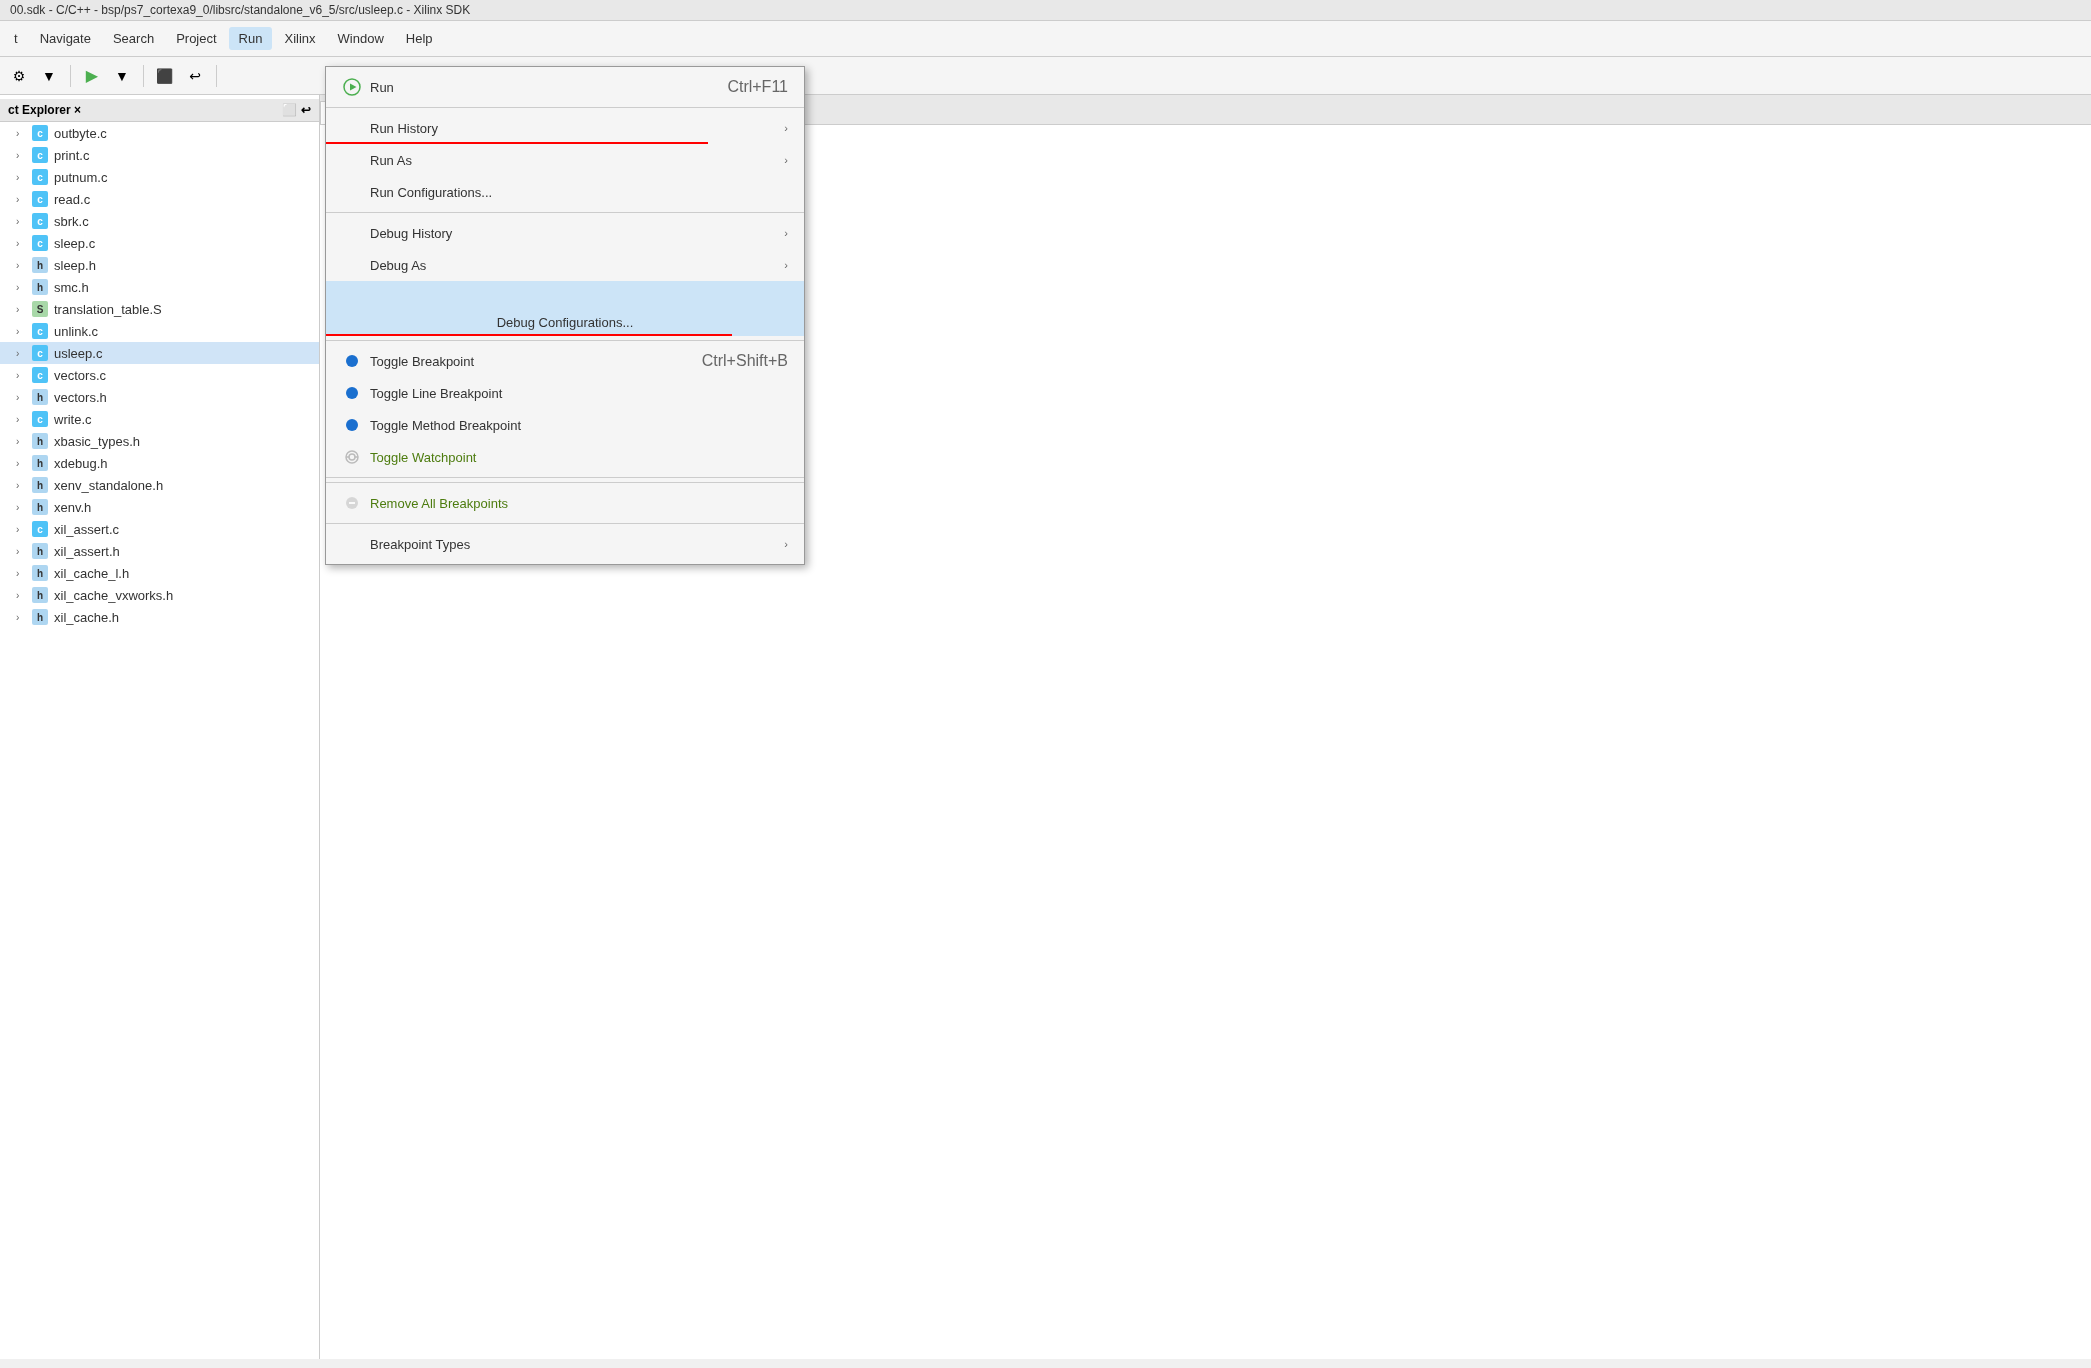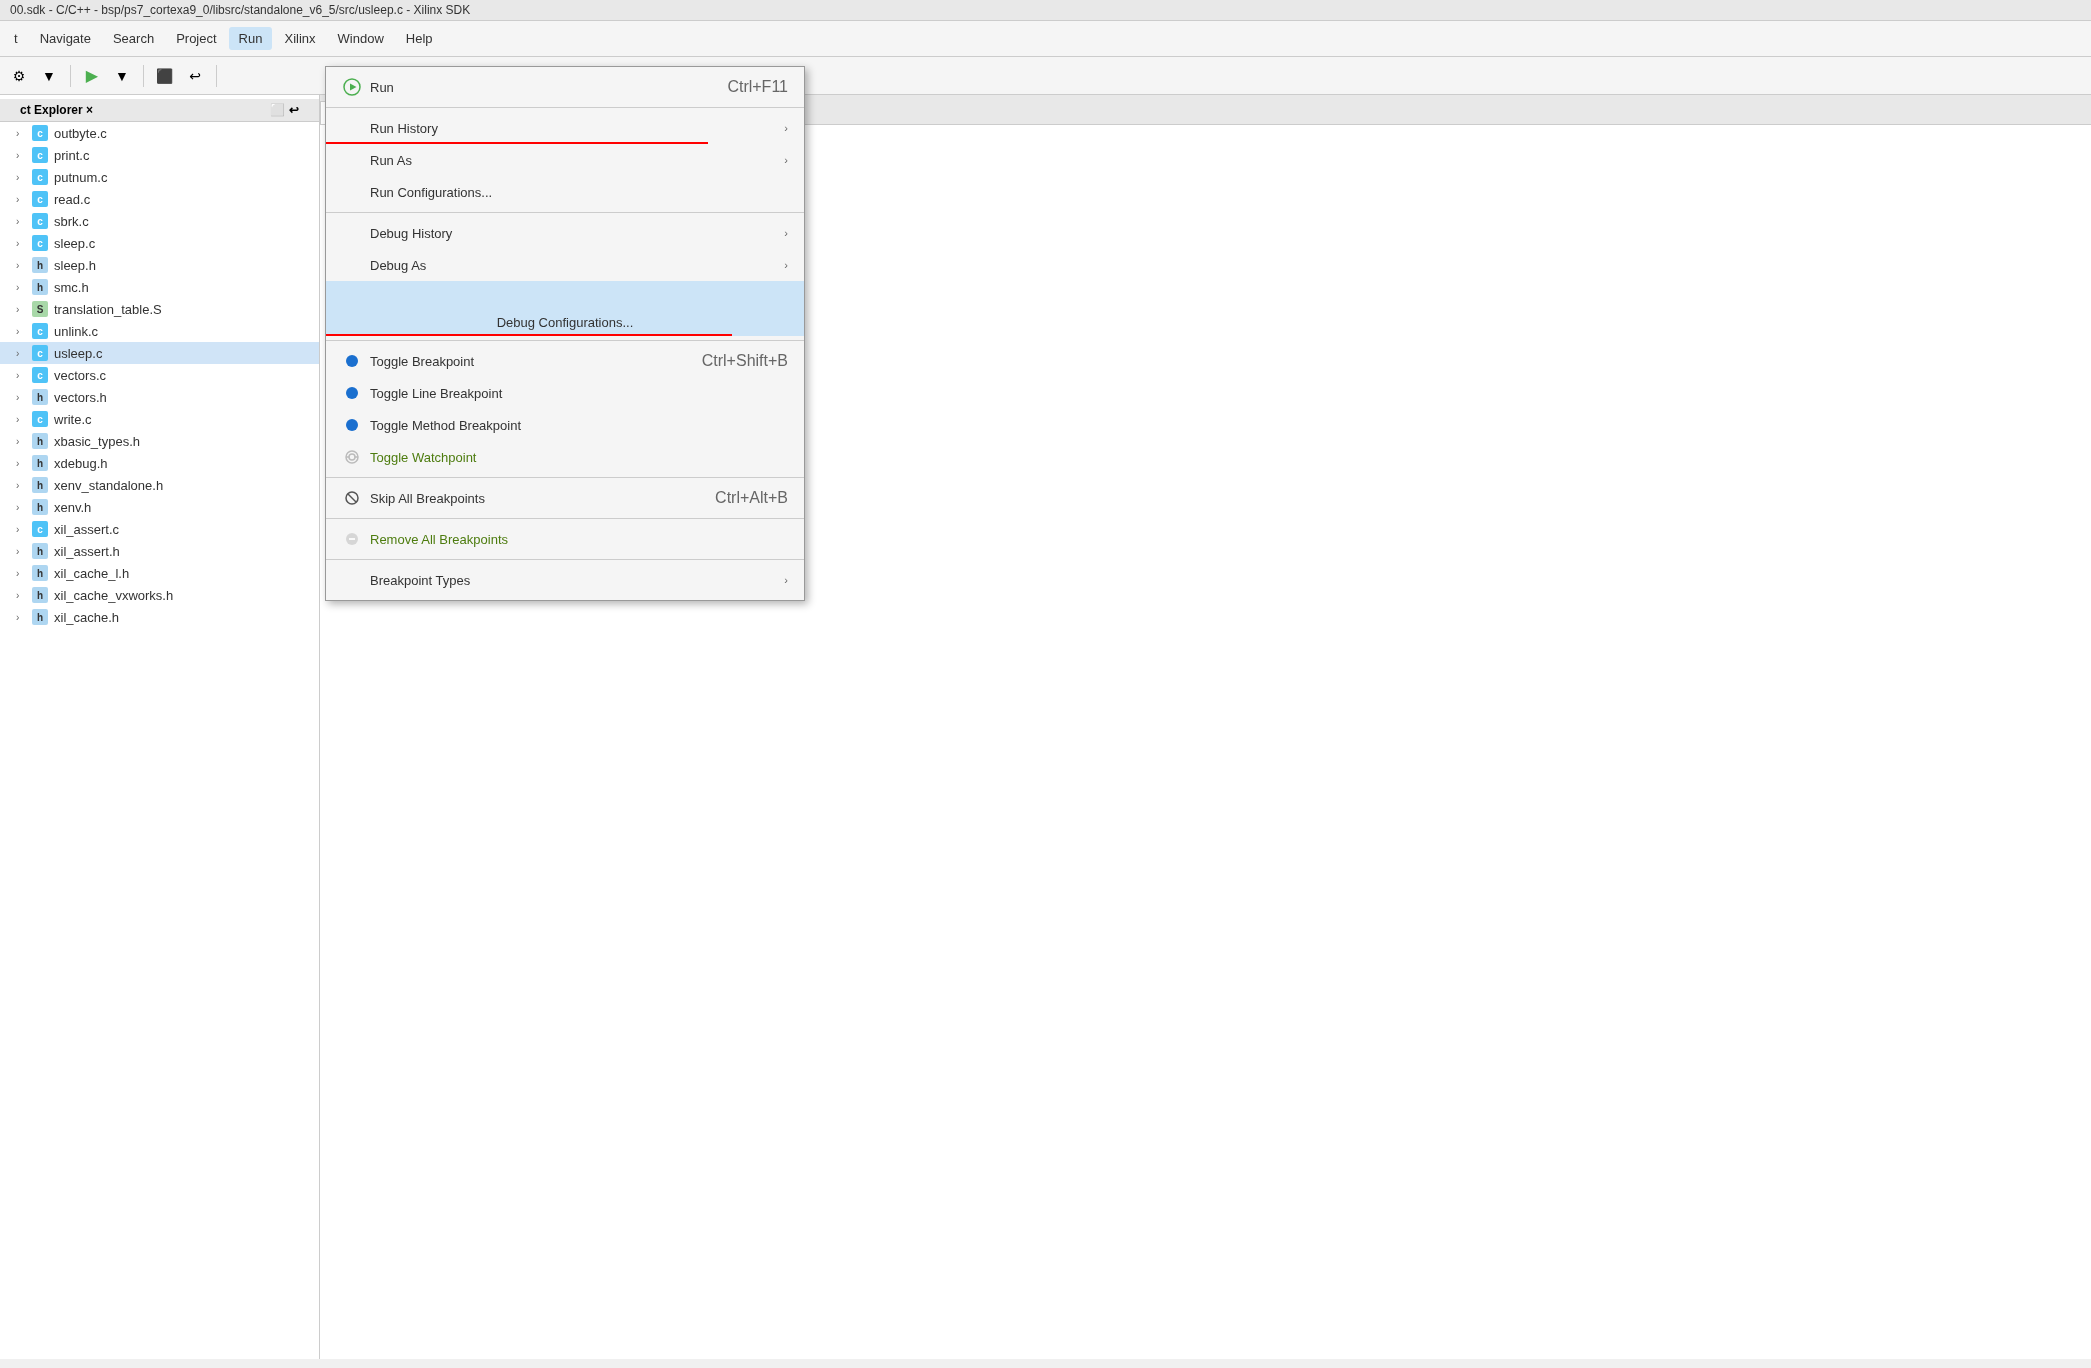--- a/index.html
+++ b/index.html
@@ -73,21 +73,21 @@
       width: 320px;
       background: white;
       border-right: 1px solid #ccc;
       overflow-y: auto;
       padding: 4px 0;
     }
     .sidebar-header {
       display: flex;
       align-items: center;
       justify-content: space-between;
-      padding: 4px 20px;
+      padding: 4px 8px;
       background: #e8e8e8;
       border-bottom: 1px solid #ccc;
       font-size: 12px;
       font-weight: bold;
     }
     .sidebar-item {
       display: flex;
       align-items: center;
       padding: 3px 8px 3px 16px;
       cursor: pointer;
@@ -525,30 +525,20 @@
           <circle cx="8" cy="8" r="3" fill="none" stroke="#666" stroke-width="1.5"></circle>
           <line x1="2" y1="8" x2="5" y2="8" stroke="#666" stroke-width="1.5"></line>
           <line x1="11" y1="8" x2="14" y2="8" stroke="#666" stroke-width="1.5"></line>
         </svg>
       </span>
       <span class="item-label">Toggle Watchpoint</span>
     </div>
 
     <div class="menu-section-divider"></div>
 
-    <div class="dropdown-item">
-      <span class="item-icon">
-        <svg width="16" height="16" viewBox="0 0 16 16">
-          <circle cx="8" cy="8" r="6" fill="none" stroke="#555" stroke-width="1.5"></circle>
-          <line x1="4" y1="4" x2="12" y2="12" stroke="#555" stroke-width="1.5"></line>
-        </svg>
-      </span>
-      <span class="item-label">Skip All Breakpoints</span>
-      <span class="shortcut">Ctrl+Alt+B</span>
-    </div>
 
     <div class="menu-section-divider"></div>
 
     <div class="dropdown-item disabled">
       <span class="item-icon">
         <svg width="16" height="16" viewBox="0 0 16 16" opacity="0.4">
           <circle cx="8" cy="8" r="6" fill="#aaa"></circle>
           <line x1="5" y1="8" x2="11" y2="8" stroke="white" stroke-width="2"></line>
         </svg>
       </span>

